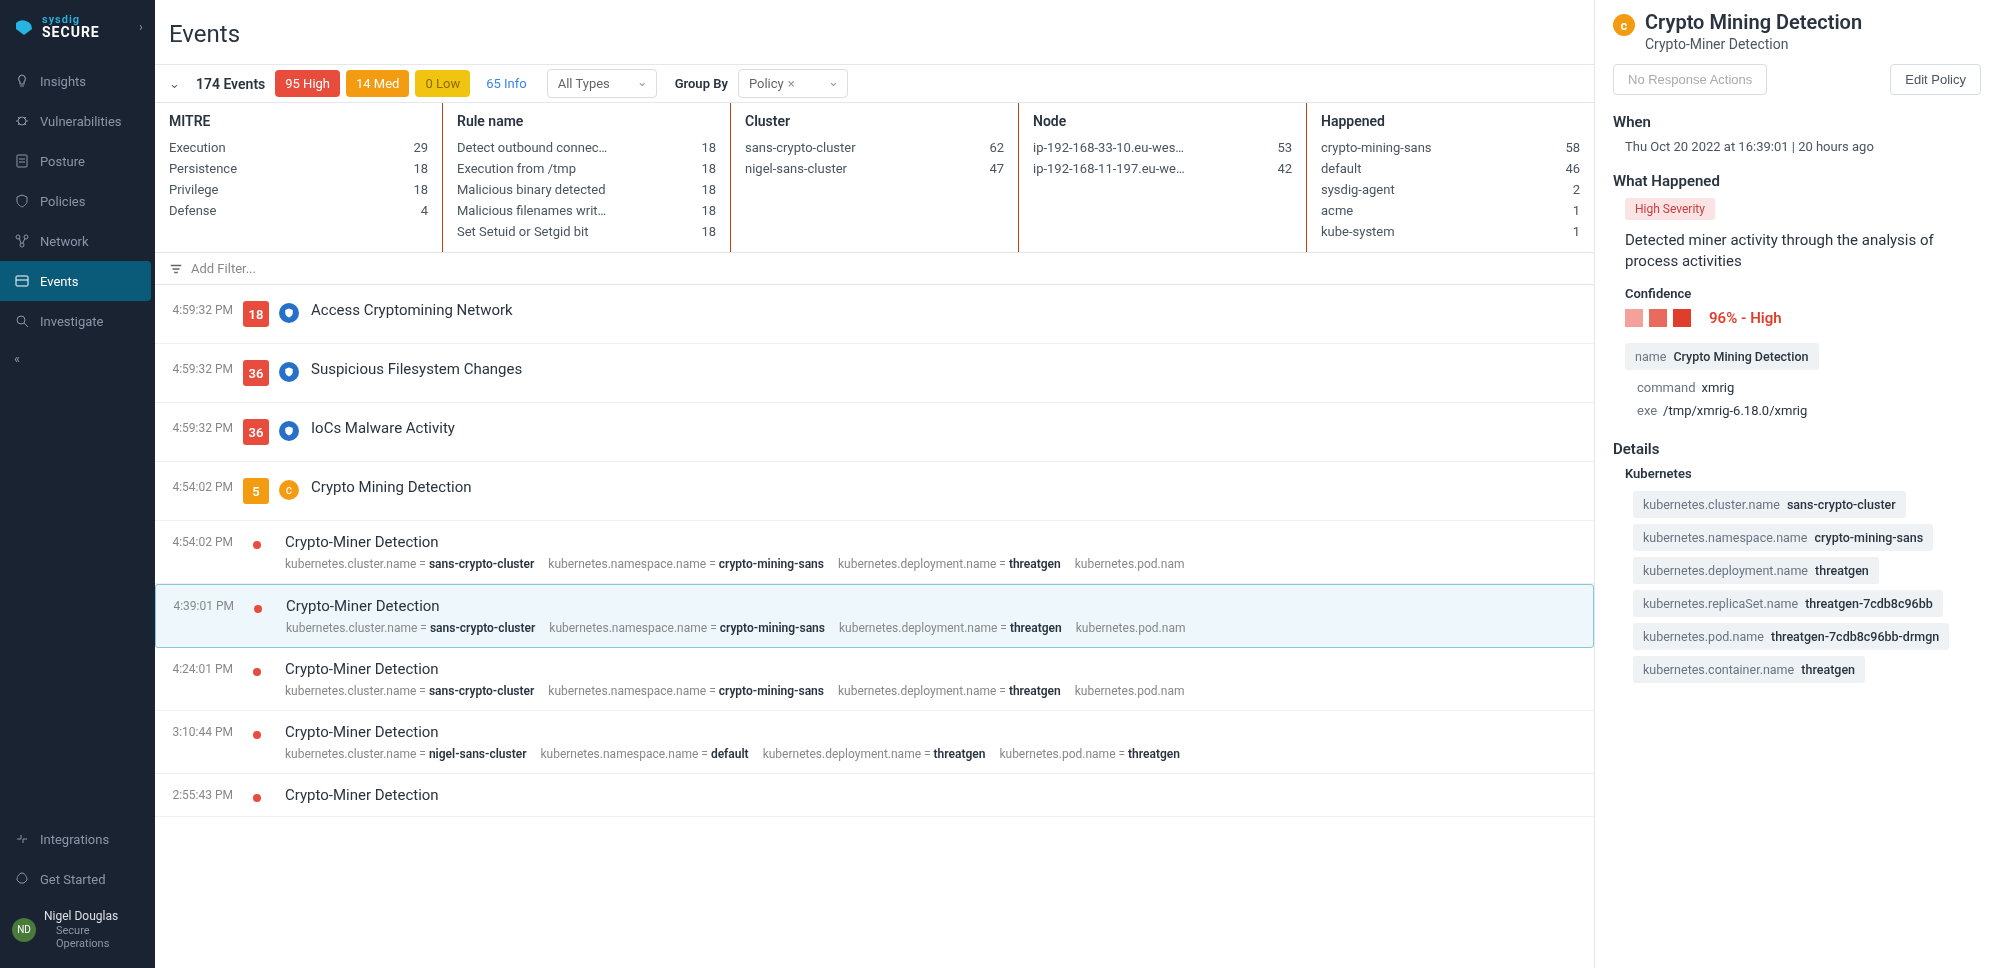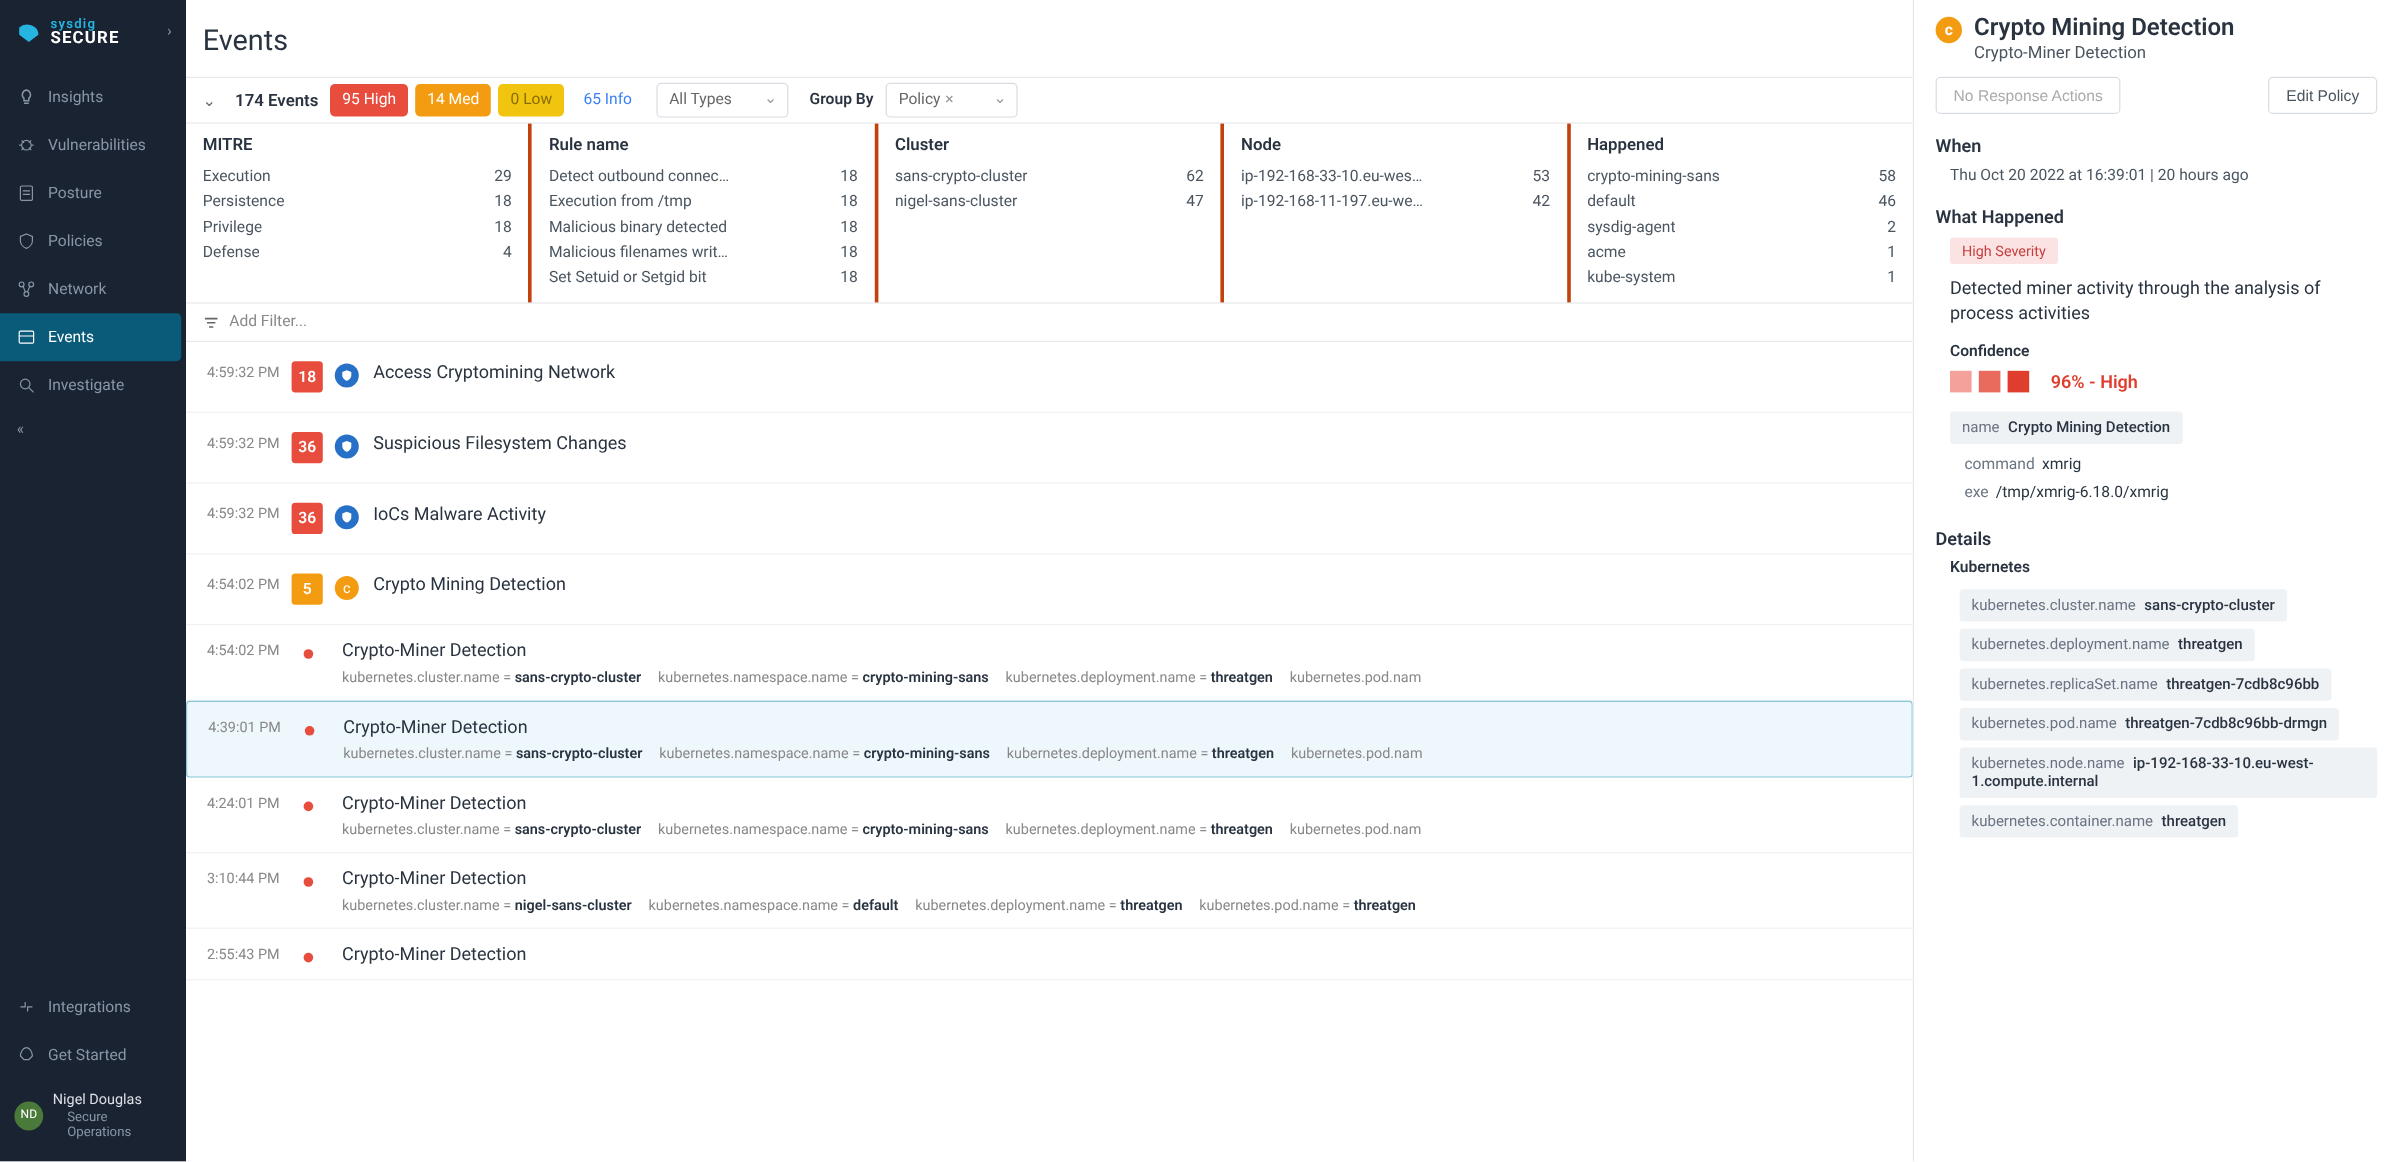--- a/index.html
+++ b/index.html
@@ -41,21 +41,21 @@
 .chip.low { background: #f1c40f; color: #8a6d00; }
 .chip.info { background: transparent; color: #3b82f6; }
 .sel { border: 1px solid #d8dde3; border-radius: 4px; padding: 6px 28px 6px 10px; font-size: 13px; color: #666; background: #fff; position: relative; cursor: pointer; }
 .sel::after { content: "⌄"; position: absolute; right: 8px; top: 4px; color: #999; }
 .groupby-label { font-size: 13px; color: #2a3440; font-weight: 600; margin-left: 8px; }
 .sel.wide { min-width: 110px; }
 .sel .x { color: #999; margin-left: 4px; }
 
 
 .summary { display: flex; border-bottom: 1px solid #e4e8ec; }
-.sum-col { flex: 1; border-right: 3px solid #c2410c; padding: 10px 14px; min-width: 0; }
+.sum-col { flex: 1; border-right: 1px solid #c2410c; padding: 10px 14px; min-width: 0; }
 .sum-col:last-child { border-right: none; }
 .sum-title { font-weight: 600; font-size: 14px; color: #2a3440; margin-bottom: 8px; }
 .sum-row { display: flex; justify-content: space-between; font-size: 13px; color: #4a5560; padding: 3px 0; white-space: nowrap; }
 .sum-row .lbl { overflow: hidden; text-overflow: ellipsis; margin-right: 8px; }
 .sum-row .val { color: #4a5560; }
 
 
 .filter-bar { display: flex; align-items: center; gap: 8px; padding: 8px 14px; border-bottom: 1px solid #e4e8ec; }
 .filter-icon { color: #666; }
 .add-filter { color: #888; font-size: 13px; }
@@ -467,22 +467,22 @@
         <div class="kv-line"><span class="k">exe</span><span class="v">/tmp/xmrig-6.18.0/xmrig</span></div>
       </div>
     </div>
 
     <div class="sect">
       <div class="sect-title">Details</div>
       <div style="padding-left:12px">
         <div class="details-sub">Kubernetes</div>
         <div class="pill-col" id="k8s-pills">
             <span class="kv-pill"><span class="k">kubernetes.cluster.name</span> <span class="v">sans-crypto-cluster</span></span>
+            <span class="kv-pill"><span class="k">kubernetes.namespace.name</span> <span class="v">crypto-mining-sans</span></span>
             <span class="kv-pill"><span class="k">kubernetes.deployment.name</span> <span class="v">threatgen</span></span>
             <span class="kv-pill"><span class="k">kubernetes.replicaSet.name</span> <span class="v">threatgen-7cdb8c96bb</span></span>
             <span class="kv-pill"><span class="k">kubernetes.pod.name</span> <span class="v">threatgen-7cdb8c96bb-drmgn</span></span>
-            <span class="kv-pill"><span class="k">kubernetes.node.name</span> <span class="v">ip-192-168-33-10.eu-west-1.compute.internal</span></span>
             <span class="kv-pill"><span class="k">kubernetes.container.name</span> <span class="v">threatgen</span></span>
           </div>
       </div>
     </div>
   </div>
 </div>
 
 </body></html>

